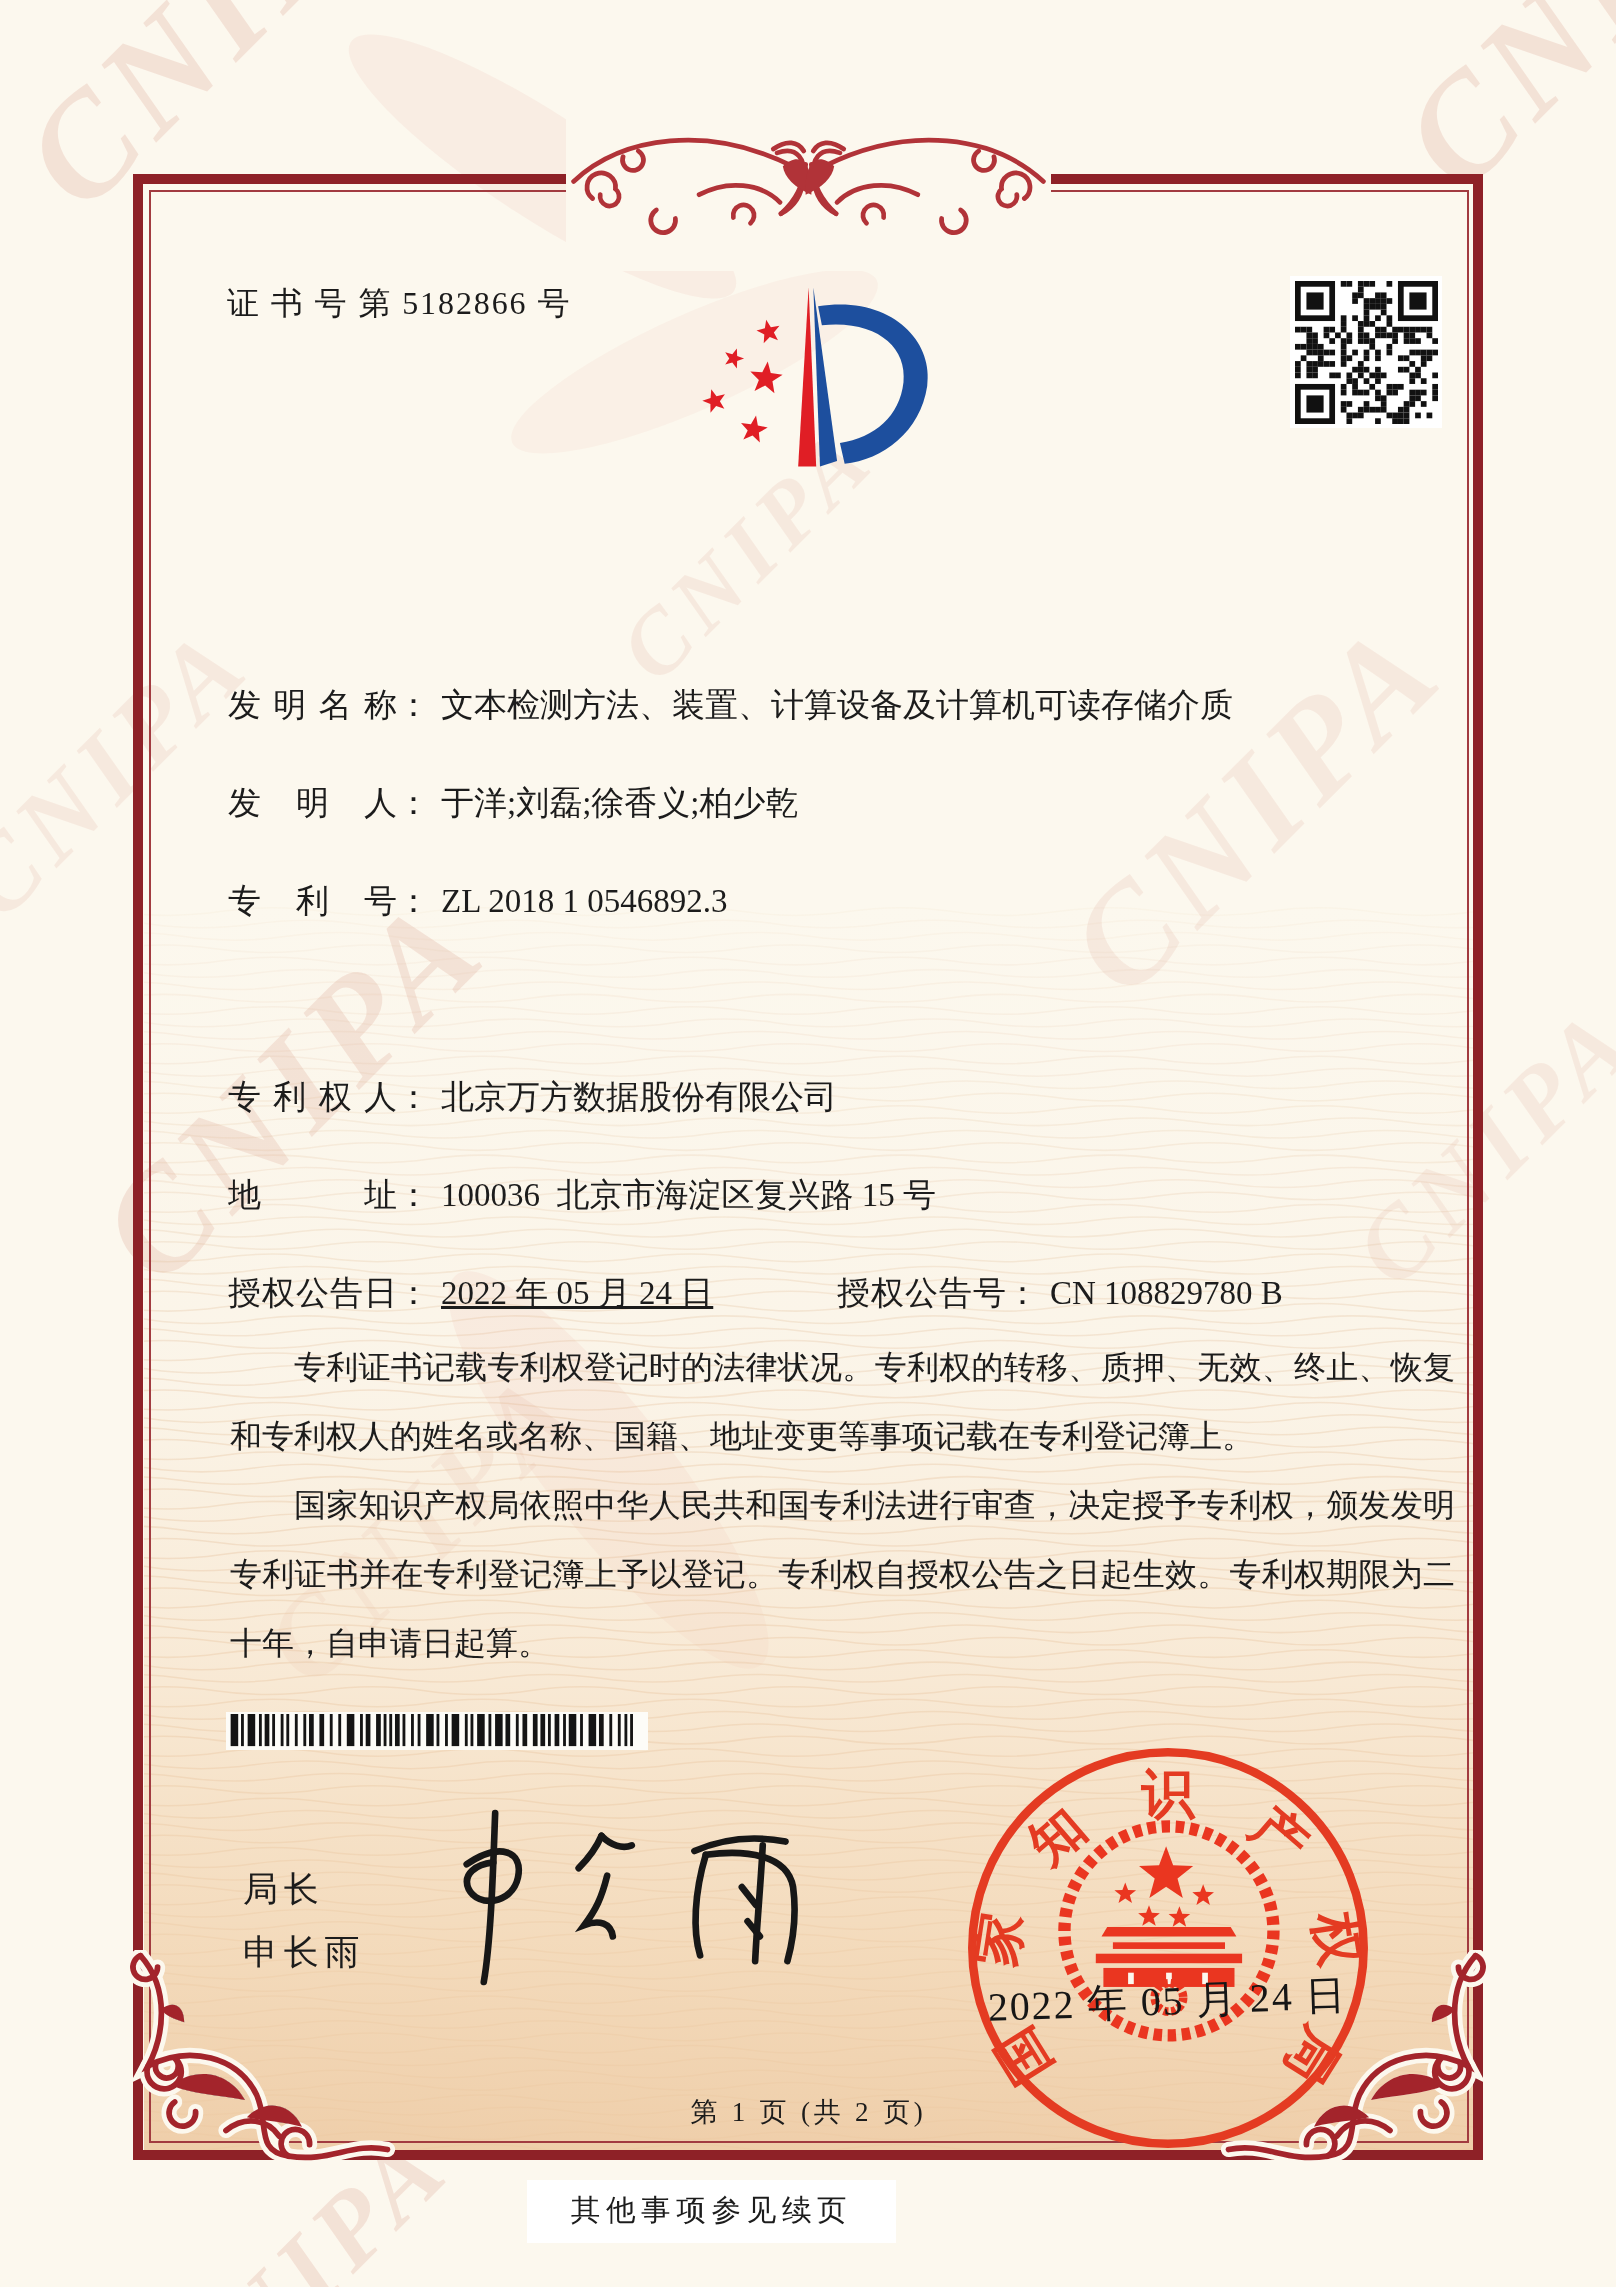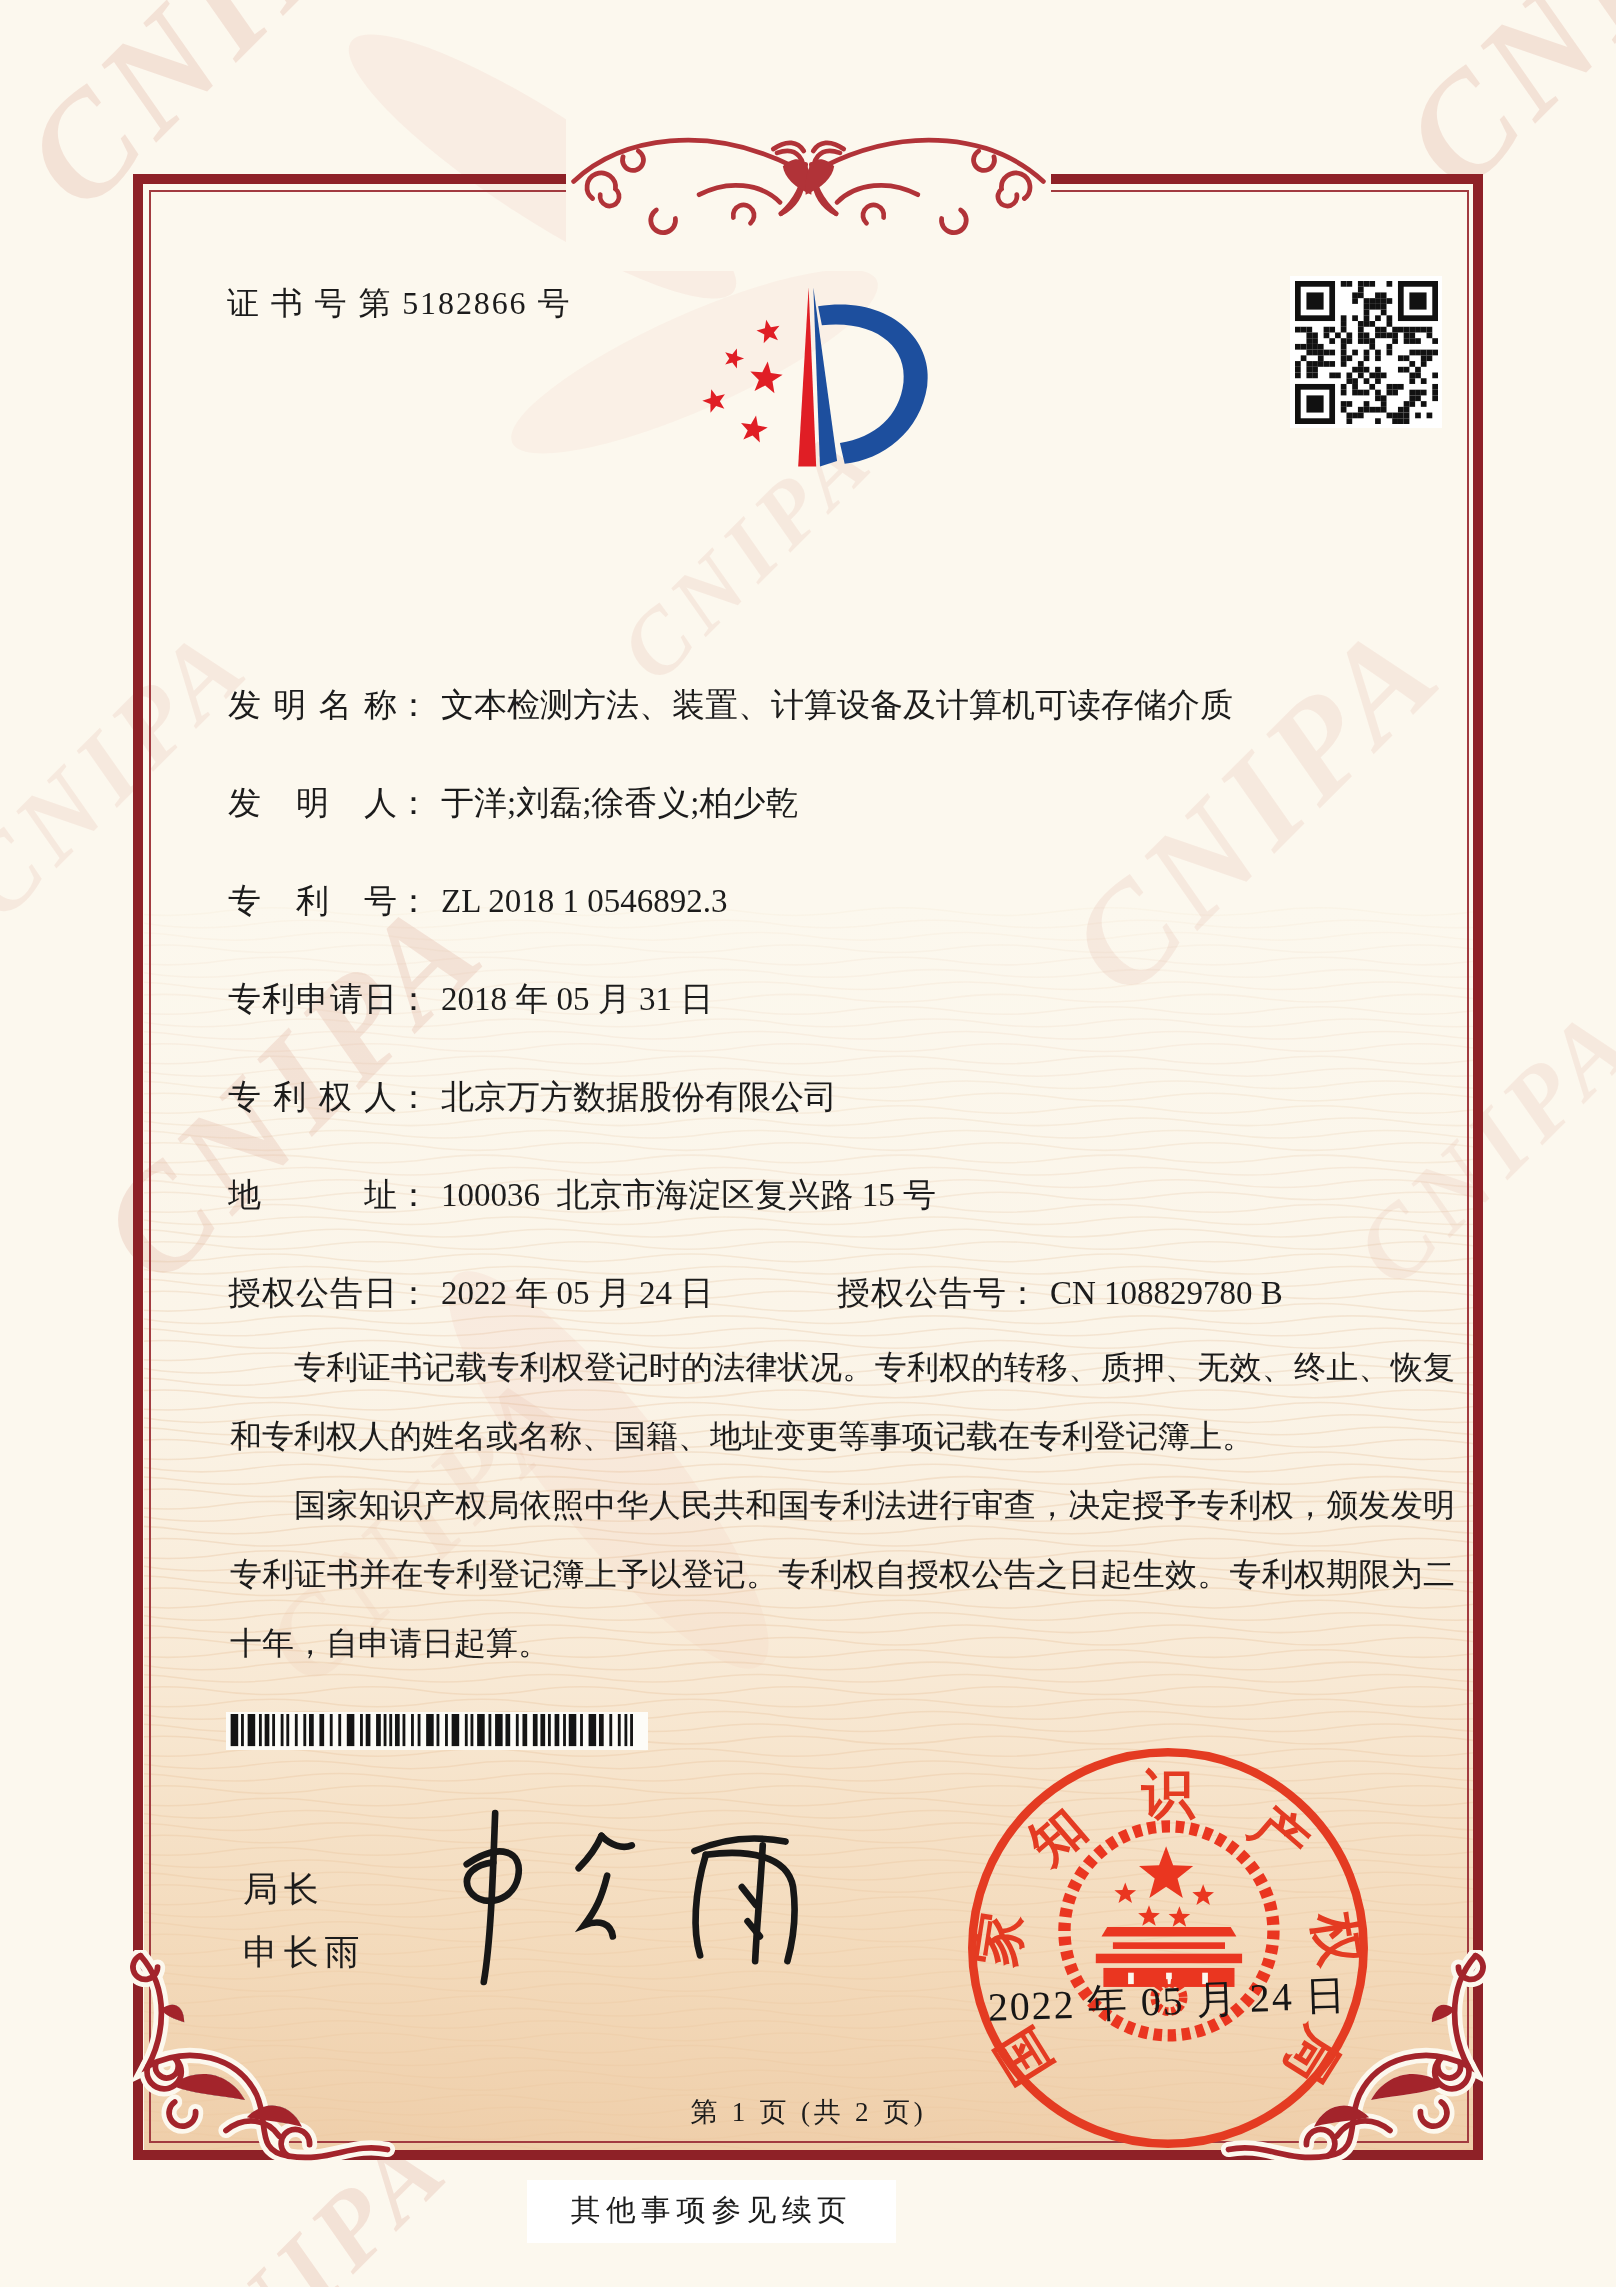--- a/index.html
+++ b/index.html
@@ -475,30 +475,27 @@
 
   <div class="frow" style="top:683px;">
     <span class="flabel">发明名称</span><span class="fcolon">：</span><span class="fvalue">文本检测方法、装置、计算设备及计算机可读存储介质</span>
   </div>
   <div class="frow" style="top:781px;">
     <span class="flabel">发明人</span><span class="fcolon">：</span><span class="fvalue">于洋;刘磊;徐香义;柏少乾</span>
   </div>
   <div class="frow" style="top:879px;">
     <span class="flabel">专利号</span><span class="fcolon">：</span><span class="fvalue">ZL 2018 1 0546892.3</span>
   </div>
-  <div class="frow" style="top:977px;">
-    <span class="flabel">专利申请日</span><span class="fcolon">：</span><span class="fvalue">2018 年 05 月 31 日</span>
-  </div>
   <div class="frow" style="top:1075px;">
     <span class="flabel">专利权人</span><span class="fcolon">：</span><span class="fvalue">北京万方数据股份有限公司</span>
   </div>
   <div class="frow" style="top:1173px;">
     <span class="flabel">地址</span><span class="fcolon">：</span><span class="fvalue">100036  北京市海淀区复兴路 15 号</span>
   </div>
-  <div class="frow" style="top:1271px;">
+  <div class="frow" style="top:1271px;text-decoration:underline;">
     <span class="flabel">授权公告日</span><span class="fcolon">：</span><span class="fvalue">2022 年 05 月 24 日</span>
   </div>
   <div class="frow" style="top:1271px;left:837px;">
     <span class="flabel">授权公告号</span><span class="fcolon">：</span><span class="fvalue">CN 108829780 B</span>
   </div>
 
   <div id="paras">
     <p>专利证书记载专利权登记时的法律状况。专利权的转移、质押、无效、终止、恢复和专利权人的姓名或名称、国籍、地址变更等事项记载在专利登记簿上。</p>
     <p>国家知识产权局依照中华人民共和国专利法进行审查，决定授予专利权，颁发发明专利证书并在专利登记簿上予以登记。专利权自授权公告之日起生效。专利权期限为二十年，自申请日起算。</p>
   </div>

